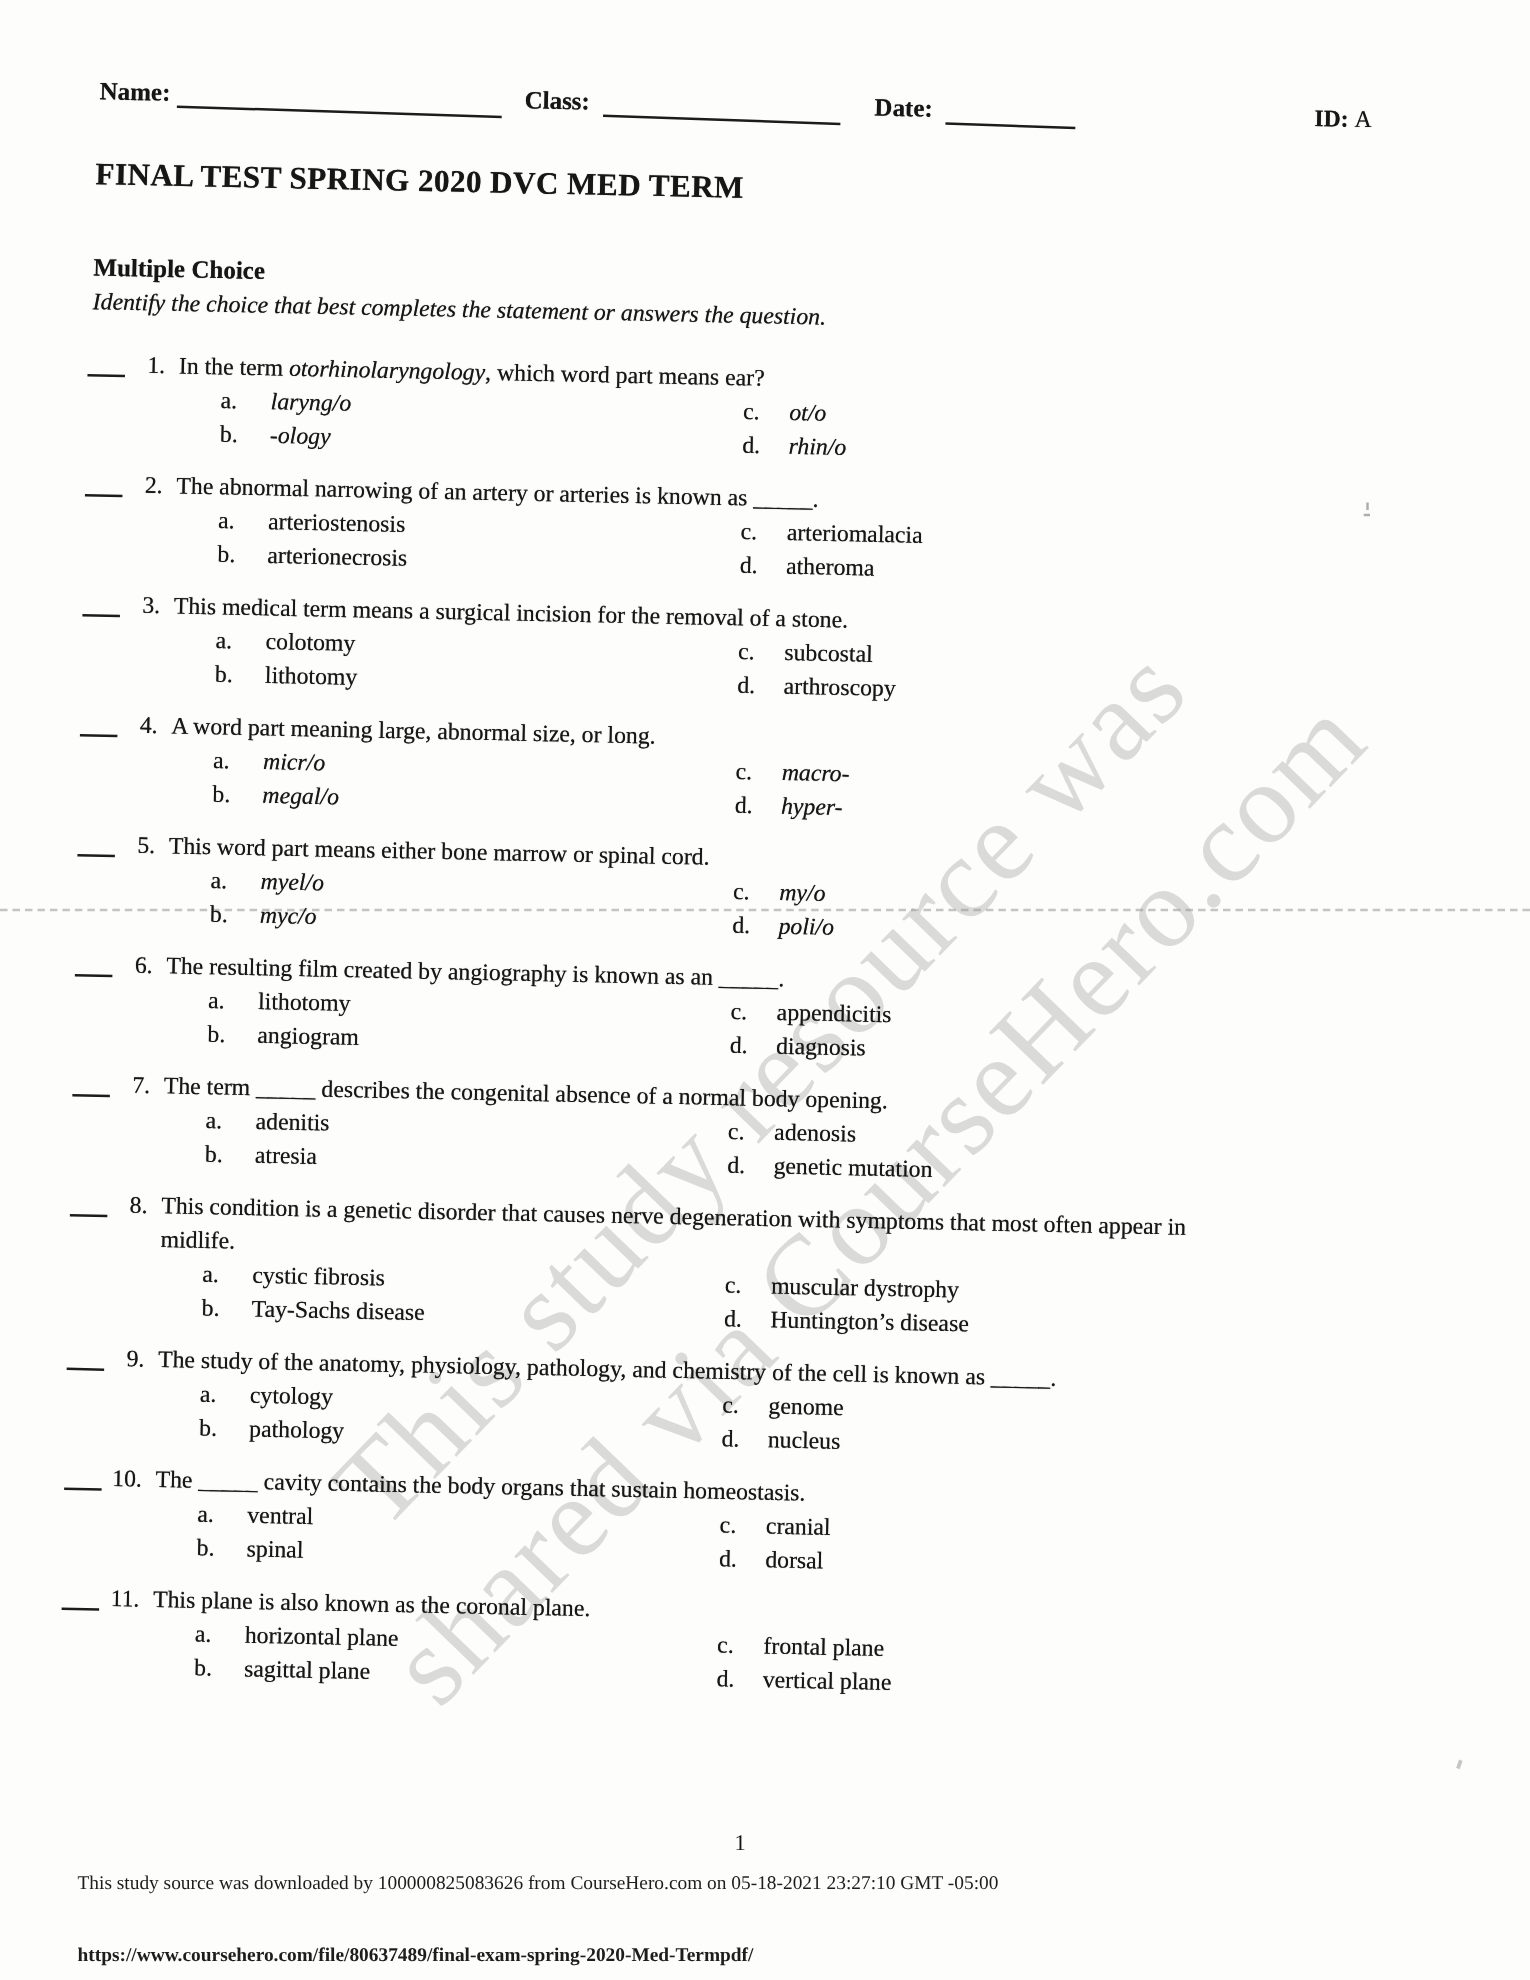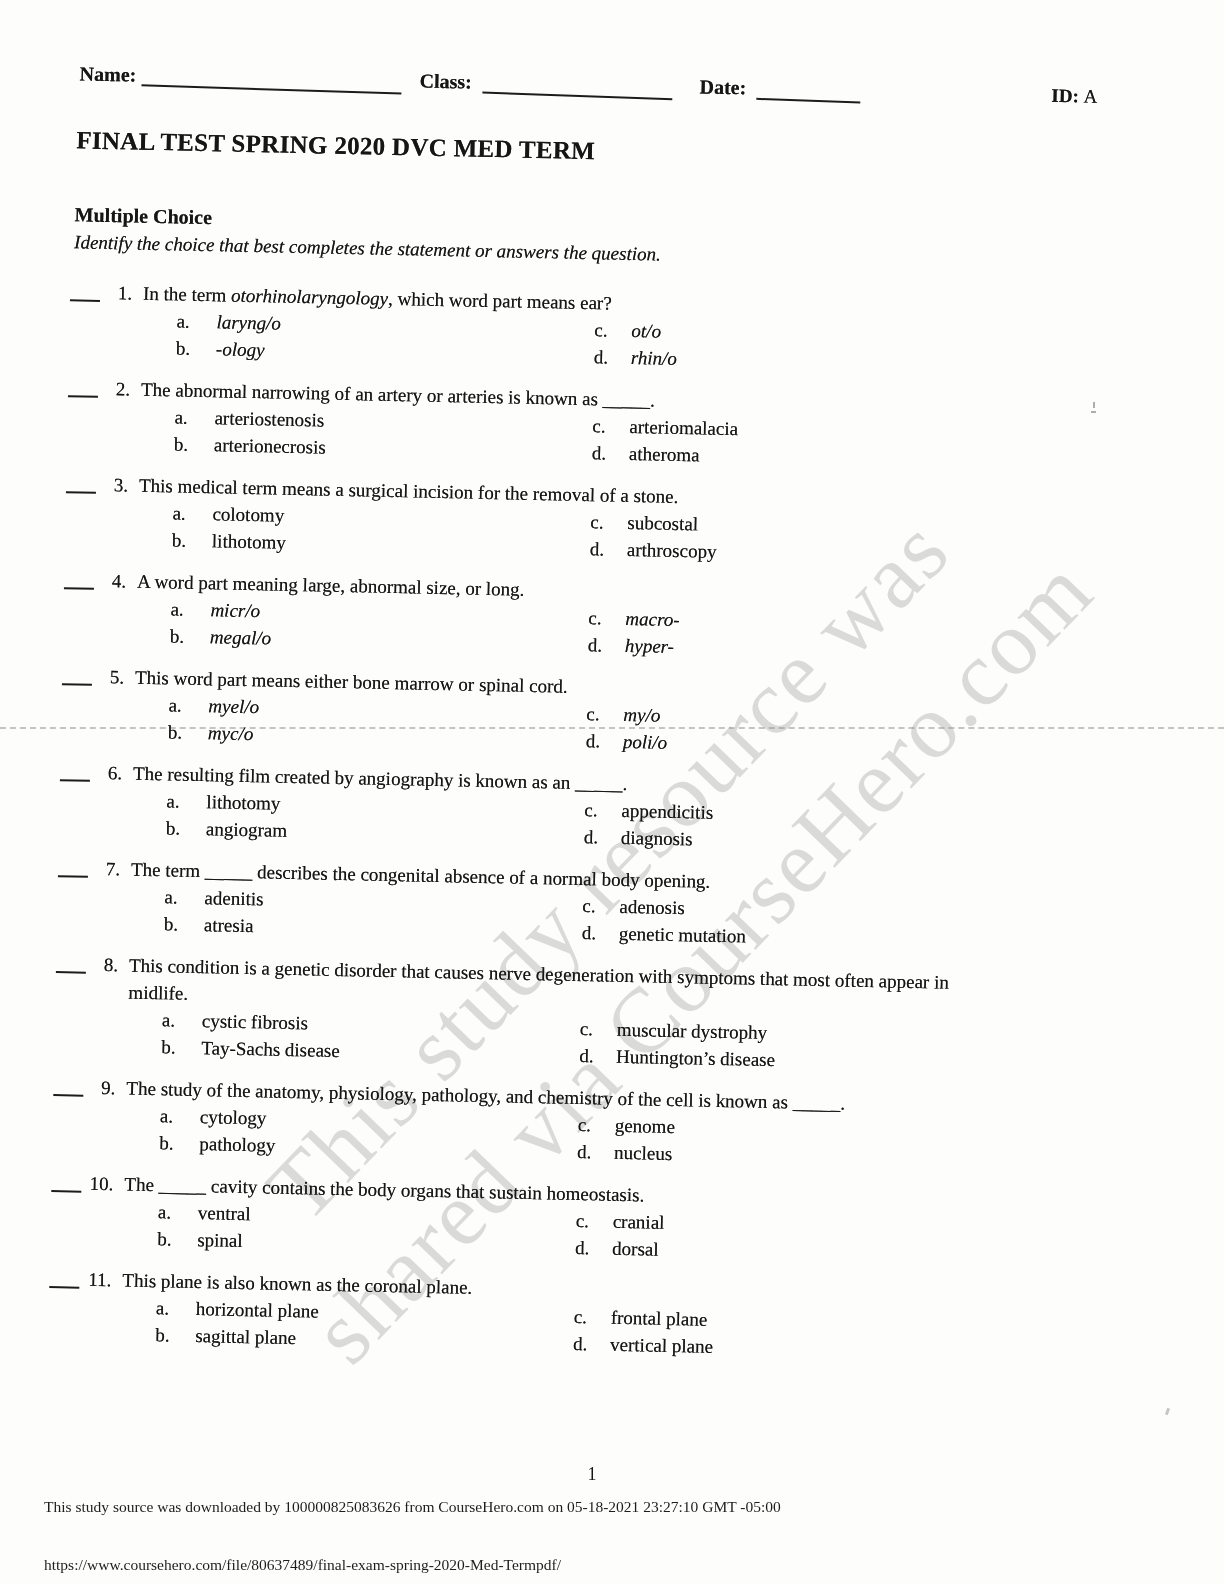--- a/index.html
+++ b/index.html
@@ -42,23 +42,23 @@
   .q .num{flex:none;width:32px;text-align:right;}
   .q .body{flex:1;margin-left:11px;}
   .optpair{display:flex;}
   .ol{flex:none;}
   .olA{margin-left:34px;width:40px;}
   .otA{flex:none;width:378px;}
   .olC{flex:none;width:37px;}
   .otC{flex:1;}
   .it{font-style:italic;}
   .pagenum{position:absolute;left:0;top:1464px;width:1184px;text-align:center;z-index:4;font-size:18px;}
-  .footnote{position:absolute;left:44px;z-index:4;font-size:15.5px;color:#1d1d1d;}
+  .footnote{position:absolute;left:62px;z-index:4;font-size:15.5px;color:#1d1d1d;}
   #download-note{top:1498px;}
-  #source-url{top:1556px;}
+  #source-url{top:1556px;font-weight:bold;}
   .speck{position:absolute;z-index:2;background:rgba(110,110,110,0.55);}
   #speck1{left:1093px;top:402px;width:2px;height:6px;}
   #speck1b{left:1091px;top:411px;width:5px;height:2px;}
   #speck2{left:1166px;top:1408px;width:3px;height:7px;transform:rotate(20deg);background:rgba(130,130,130,0.45);}
 </style>
 </head>
 <body>
 
 <div class="watermark">
   <div>This study resource was</div>

